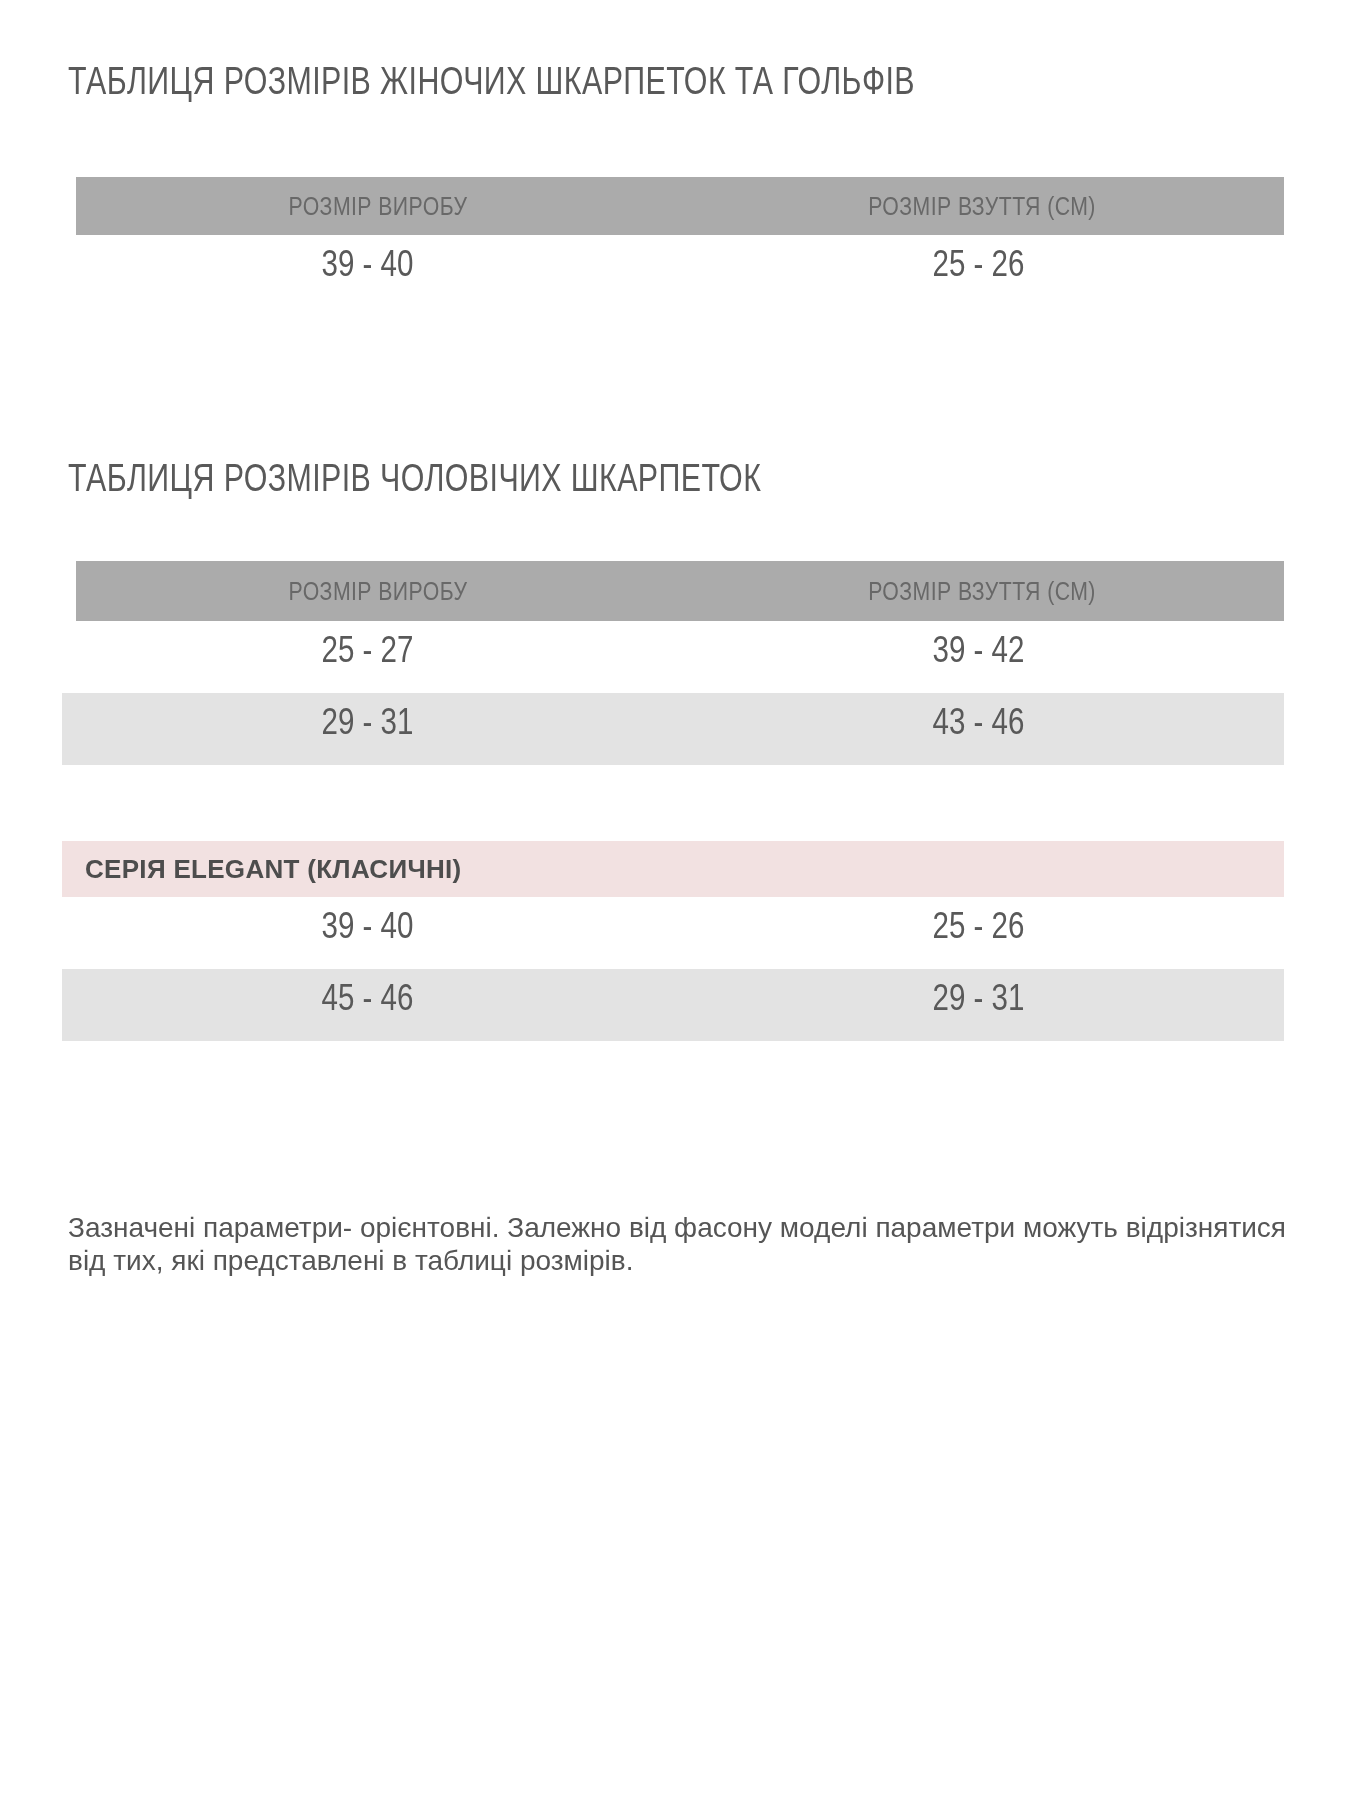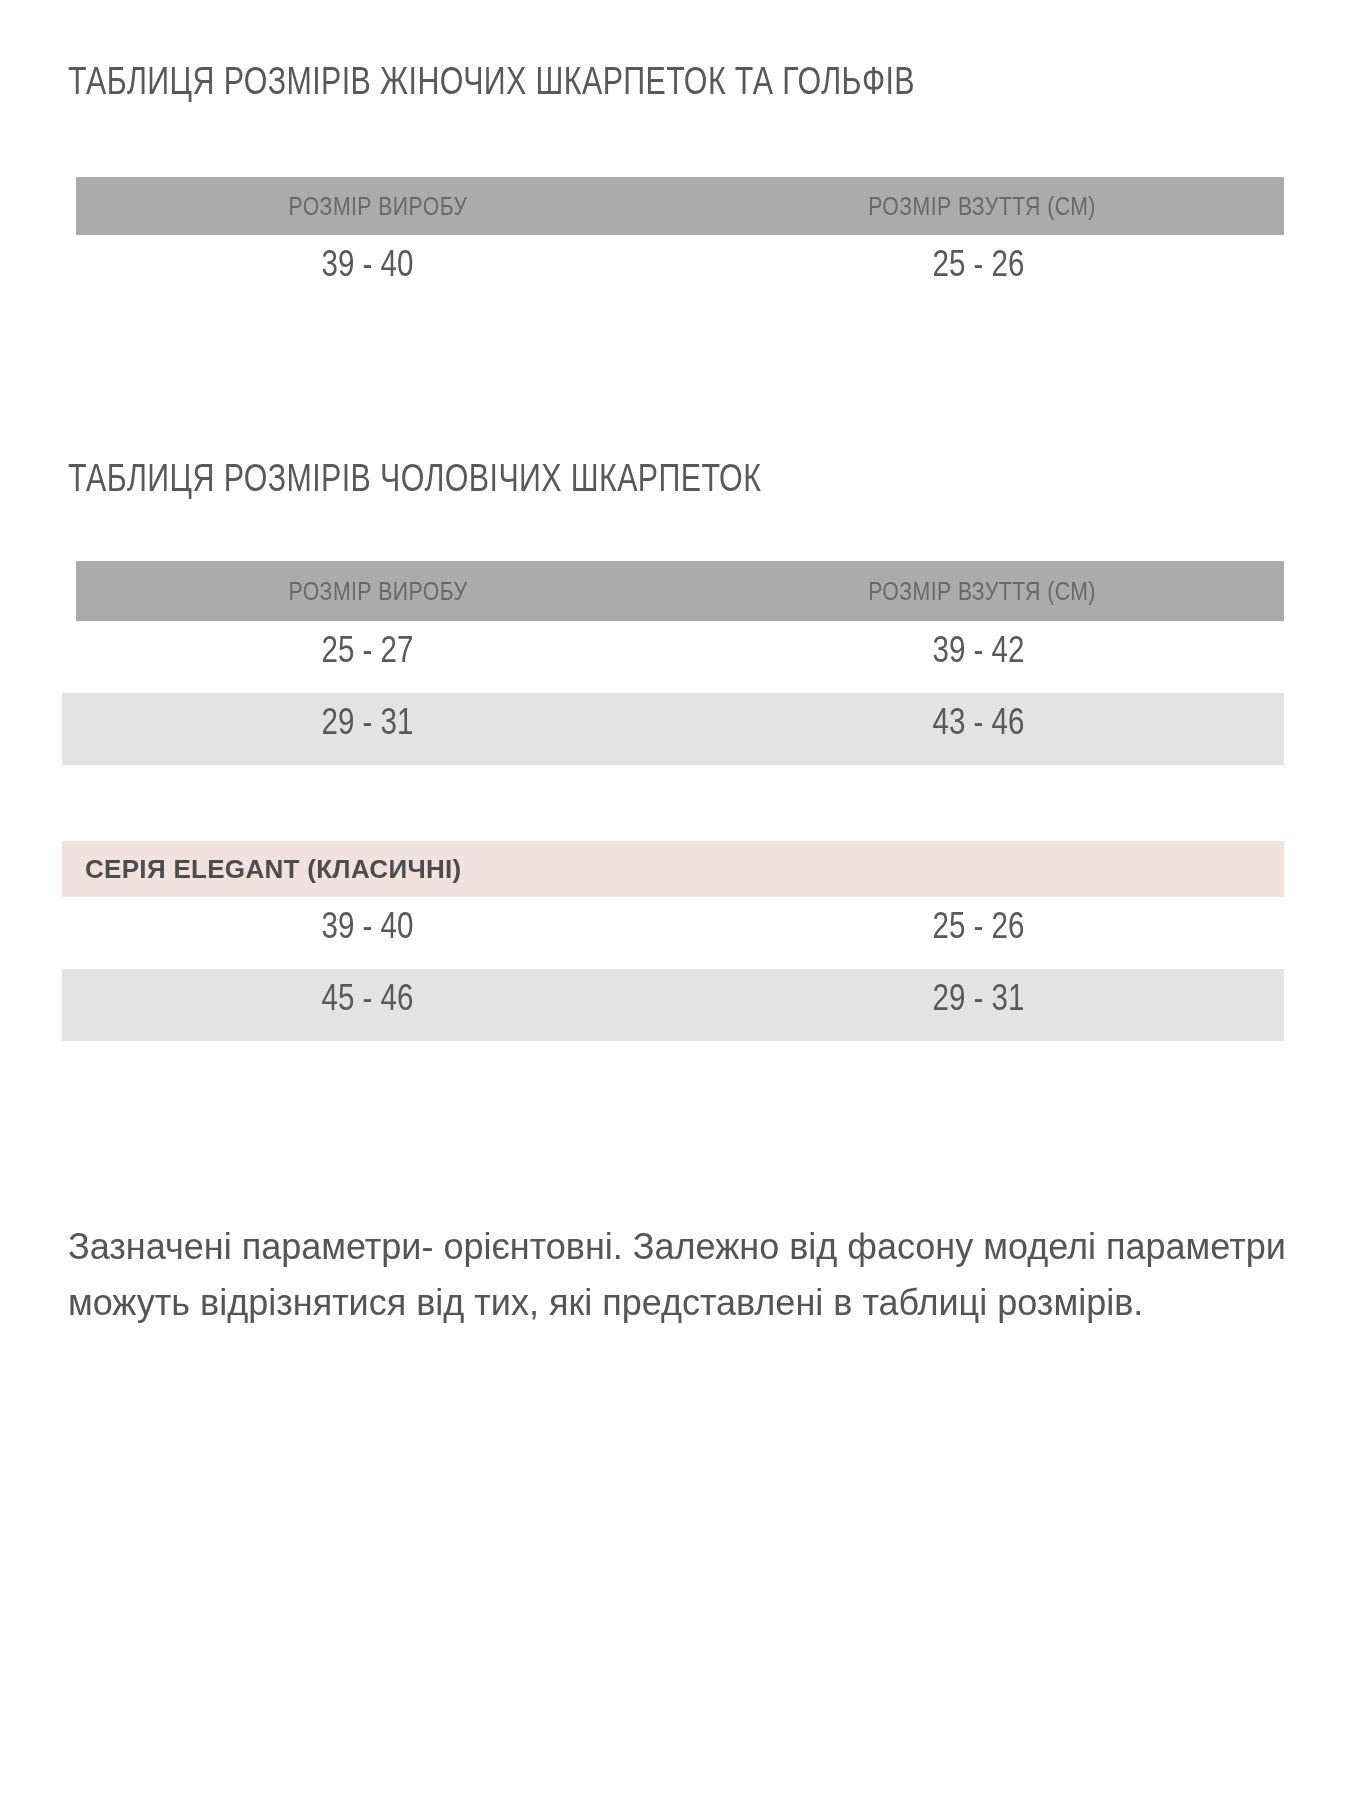--- a/index.html
+++ b/index.html
@@ -76,22 +76,22 @@
     font-weight: 700;
     color: var(--elegant-header-text, #4d4d4d);
     padding-left: 23px;
     letter-spacing: 0.3px;
   }
   .note {
     position: absolute;
     left: 68px;
     top: 1183px;
     width: 1245px;
-    font-size: 36px;
-    line-height: 56px;
+    font-size: 28px;
+    line-height: 33px;
     color: var(--note-text, #555555);
   }
 </style>
 </head>
 <body>
 
 <div class="page">
 
   <h1 class="section-title" id="women-title">ТАБЛИЦЯ РОЗМІРІВ ЖІНОЧИХ ШКАРПЕТОК ТА ГОЛЬФІВ</h1>
 

